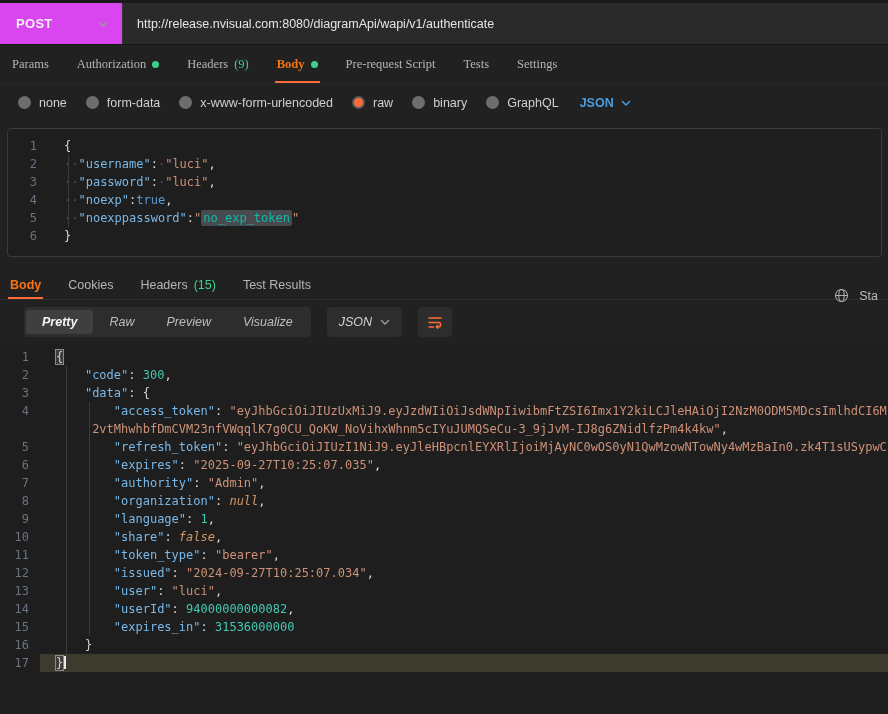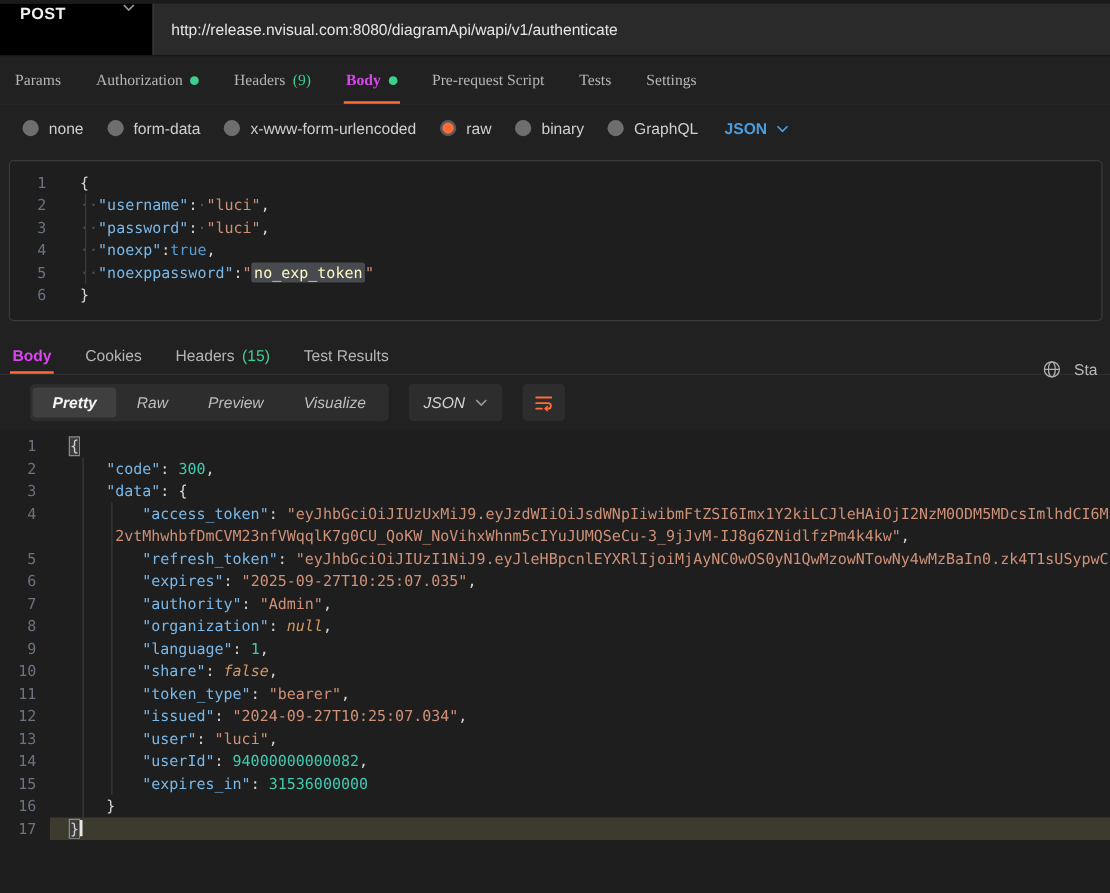--- a/index.html
+++ b/index.html
@@ -8,30 +8,30 @@
     background:#212121;
     font-family:"Liberation Sans", sans-serif;
     color:#d0d0d0;
     font-size:12.5px;
     -webkit-font-smoothing:antialiased;
   }
   .top-strip { height:3px; background:#1a1a1a; }
 
   
   .url-row { height:42px; background:#2a2a2a; display:flex; align-items:stretch; border-bottom:1px solid #161616; }
-  .method-select { width:122px; display:flex; align-items:flex-start; justify-content:space-between; padding:0 14px 0 16px; background:#000000; cursor:pointer;gap:28px; }
+  .method-select { width:122px; display:flex; align-items:center; justify-content:space-between; padding:0 14px 0 16px; background:#d946ef; cursor:pointer;gap:28px; }
   .method-label { font-weight:bold; color:#f0f0f0; font-size:13px; letter-spacing:.3px; }
   .chev { width:10px; height:6px; display:inline-block; }
   .chev svg { display:block; }
   .url-input { flex:1; display:flex; align-items:center; padding-left:14px; border-left:1px solid #383838; color:#e5e5e5; font-size:12.5px; }
 
   
   .req-tabs { height:39px; display:flex; align-items:center; gap:28px; padding:0 12px; border-bottom:1px solid #262626;font-family:Liberation Serif, serif; }
   .rtab { position:relative; height:100%; display:flex; align-items:center; gap:6px; color:#b5b5b5; cursor:pointer; white-space:nowrap; }
-  .rtab.active { color:#d946ef; font-weight:bold;justify-content:space-between; }
+  .rtab.active { color:#f97316; font-weight:bold;justify-content:space-between; }
   .rtab.active::after { content:""; position:absolute; left:-2px; right:-2px; bottom:0; height:2px; background:#ff6c37; }
   .tab-count { color:#3ecf8e; }
   .dot { width:7px; height:7px; border-radius:50%; background:#3ecf8e; display:inline-block; }
 
   
   .modes-row { height:37px; display:flex; align-items:center; gap:19px; padding:0 18px; }
   .mode { display:flex; align-items:center; gap:8px; cursor:pointer; color:#cfcfcf; }
   .radio { width:13px; height:13px; border-radius:50%; background:#6e6e6e; position:relative; flex:0 0 auto; }
   .radio.sel { background:#5a5a5a; }
   .radio.sel::after { content:""; position:absolute; inset:2px; border-radius:50%; background:#ff6c37; }
@@ -46,21 +46,21 @@
   .guide { position:absolute; width:1px; background:#3a3a3a; }
 
   .sg-ws { color:#545454; }
   .sg-sp { }
   .sg-k  { color:#7ab8e8; }
   .sg-p  { color:#d6d6d6; }
   .sg-s  { color:#ce9178; }
   .sg-b  { color:#569cd6; }
   .sg-l  { color:#d19a66;font-style:italic; }
   .sg-n  { color:#43c9b0; }
-  .sg-shl { color:#fef9c3; background:#474b4f; border-radius:2px; padding:1px 2px; }
+  .sg-shl { color:#14b8a6; background:#474b4f; border-radius:2px; padding:1px 2px; }
   .sg-bm { background:#3d3d3d; box-shadow:0 0 0 1px #8a8a8a; }
   .sg-caret { display:inline-block; width:2px; height:13px; background:#e8e8e8; vertical-align:-2px; margin-left:1px; }
 
   
   .req-editor { margin:7px 6px 0 7px; height:129px; background:#1e1e1e; border:1px solid #3a3a3a; border-radius:4px; padding-top:8px; overflow:hidden; }
 
   
   .resp-header { margin-top:13px; height:30px; display:flex; align-items:center; padding:0 10px; border-bottom:1px solid #2e2e2e; }
   .resp-tabs { display:flex; align-items:center; gap:27px; height:100%; }
   .resp-right { margin-left:auto; display:flex; align-items:center; gap:10px; color:#b9b9b9; overflow:hidden; white-space:nowrap;margin-top:22px; }

